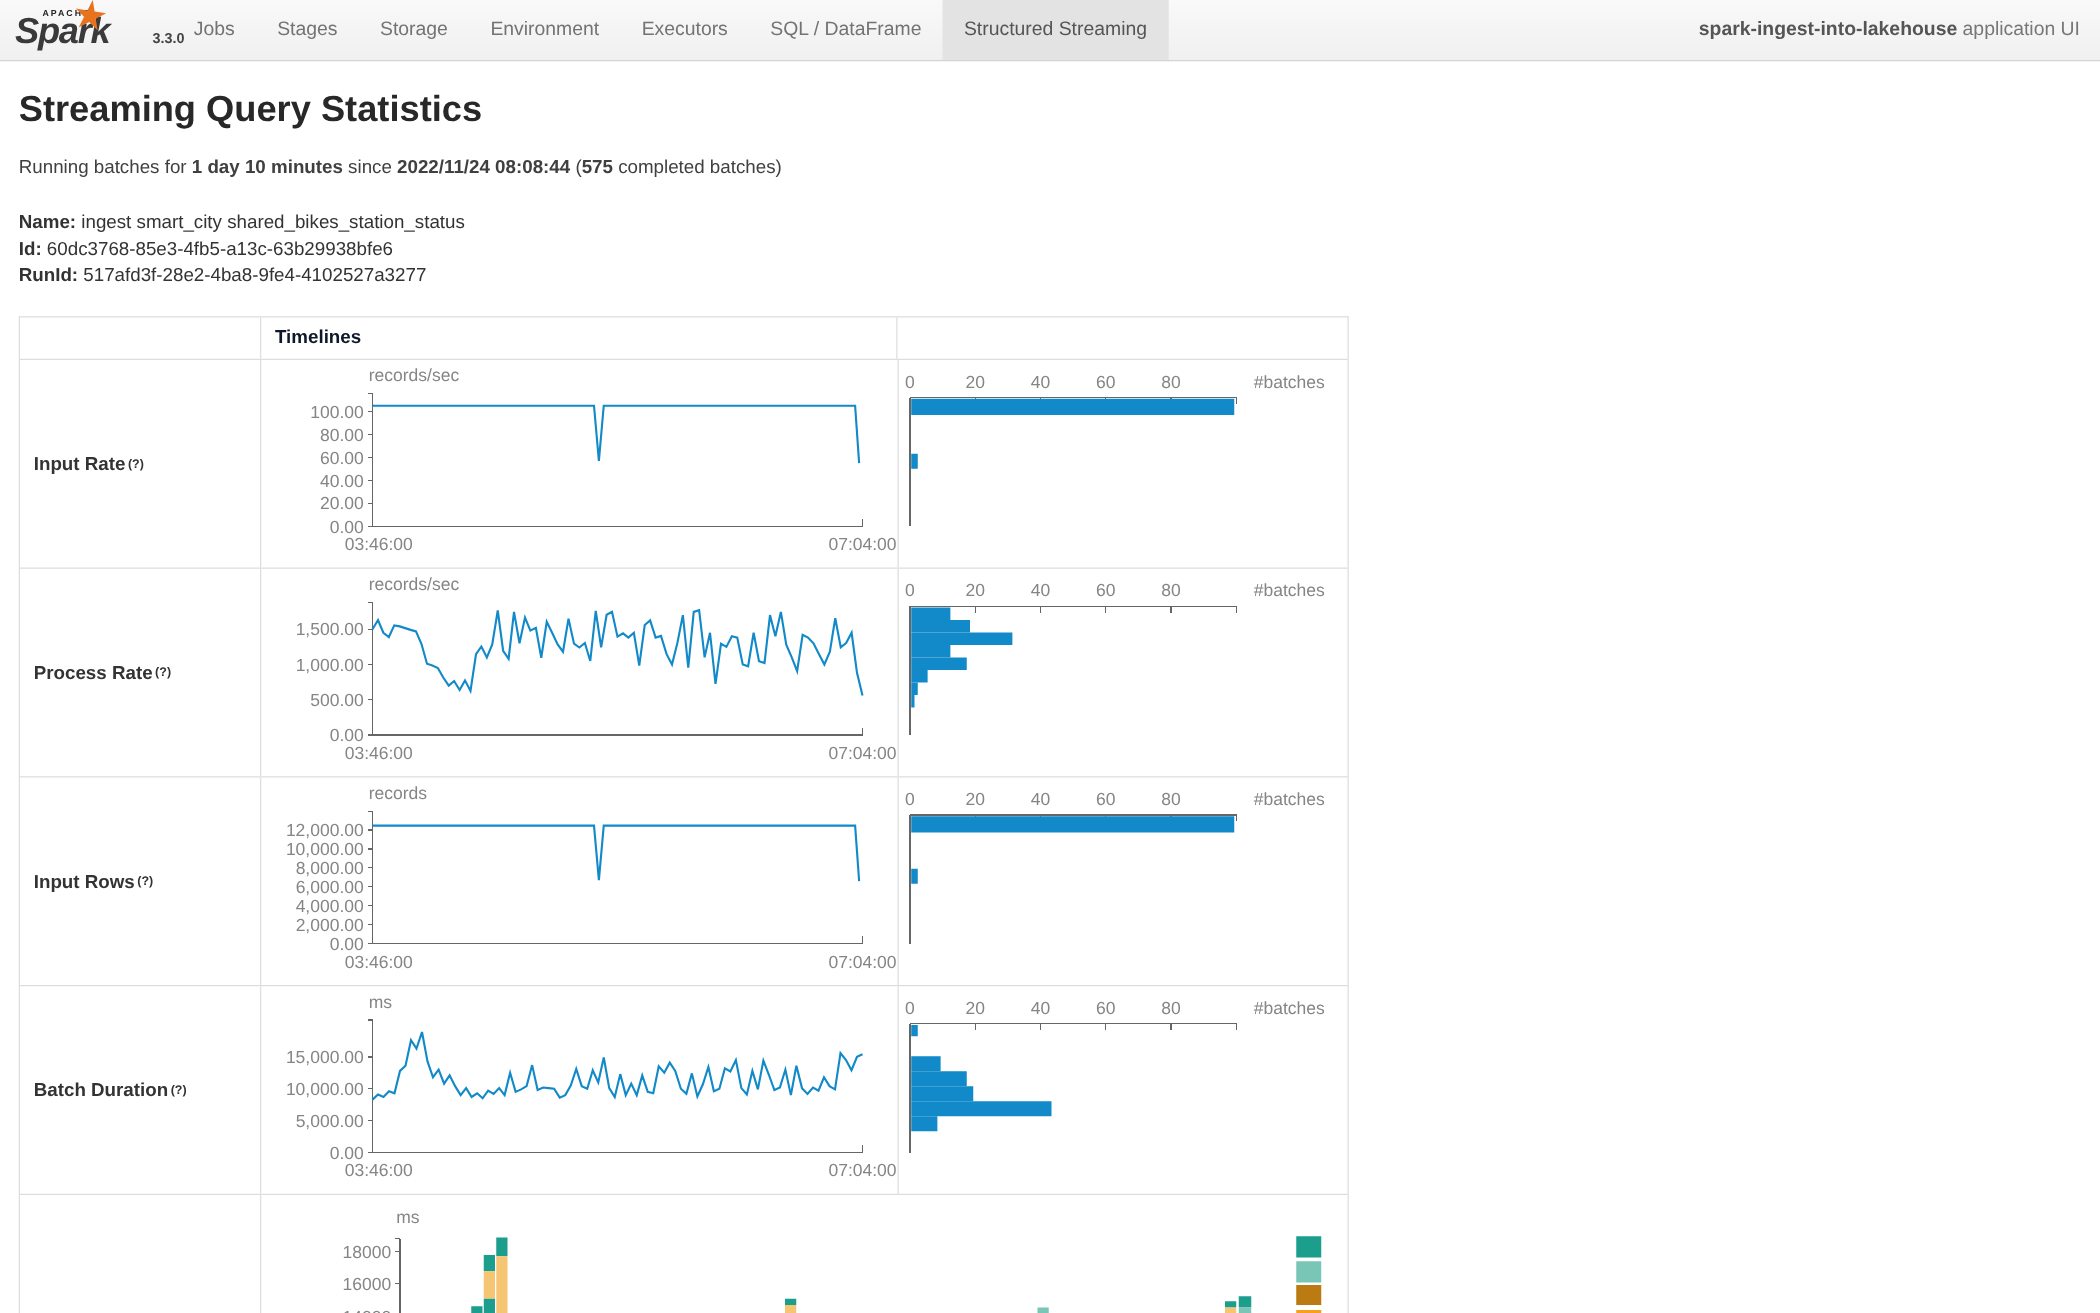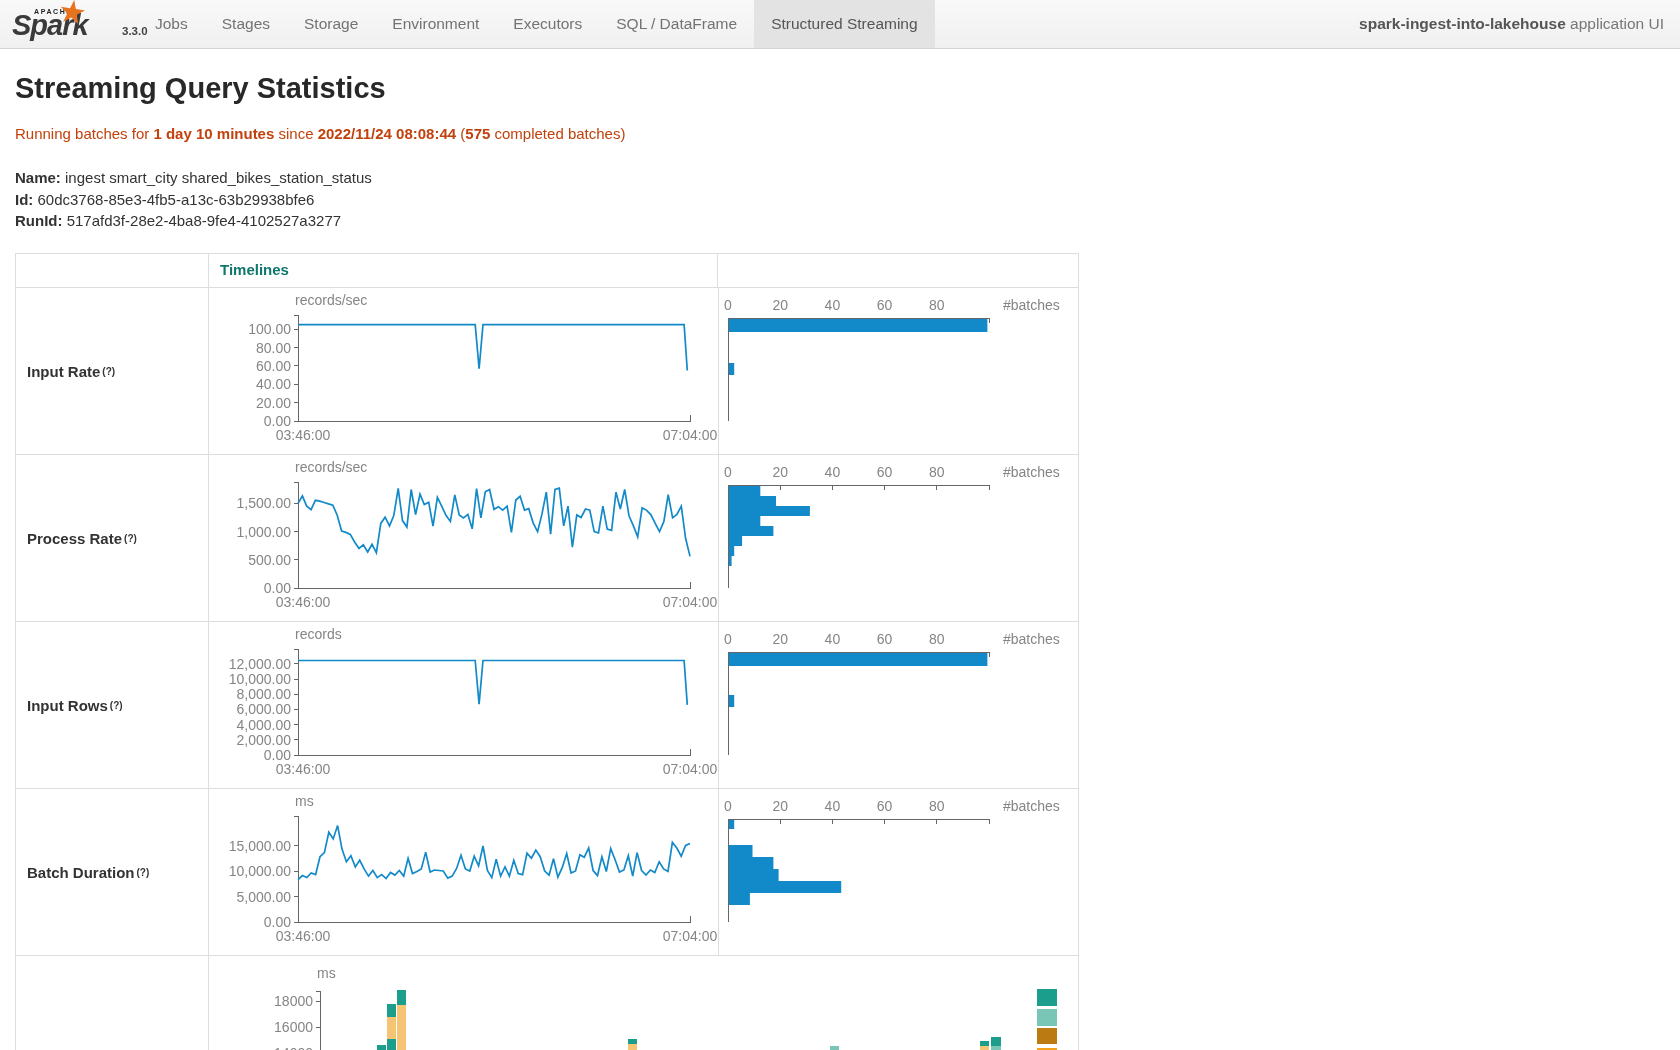--- a/index.html
+++ b/index.html
@@ -16,29 +16,29 @@
     font-style:normal;transform:rotate(9deg);}
   .ver{position:absolute;left:94px;top:25px;font-size:11.5px;font-weight:bold;color:#444;margin-left:28px;}
   .tabs{position:absolute;left:138px;top:0;height:48px;display:flex;}
   .tab{height:48px;line-height:48px;padding:0 17px;font-size:15.5px;color:#737373;
     text-decoration:none;cursor:pointer;white-space:nowrap;}
   .tab.active{background:#e3e3e3;color:#555;}
   .appname{position:absolute;right:16px;top:0;line-height:48px;font-size:15.5px;color:#777;margin-left:21px;}
   .appname b{color:#555;}
   
   h1{position:absolute;left:15px;top:72px;margin:0;font-size:29px;font-weight:700;color:#282828;}
-  .runline{position:absolute;left:15px;top:125px;margin:0;font-size:15px;color:#c2410c;}
+  .runline{position:absolute;left:15px;top:125px;margin:0;font-size:15px;color:#404040;}
   .meta{position:absolute;left:15px;top:167px;font-size:15px;line-height:21.5px;color:#333;}
   
   .stats-table{position:absolute;left:15px;top:253px;display:inline-block;
     border:1px solid #ddd;border-bottom:none;background:#fff;}
   .trow{display:flex;border-bottom:1px solid #ddd;}
   .trow.last{border-bottom:none;height:95px;overflow:hidden;}
   .thead{height:33px;}
-  .th{font-size:15px;font-weight:bold;color:#0f766e;padding:7px 0 0 11px;box-sizing:border-box;}
+  .th{font-size:15px;font-weight:bold;color:#0f172a;padding:7px 0 0 11px;box-sizing:border-box;}
   .c-label{width:181px;border-right:1px solid #ddd;display:flex;align-items:center;
     padding-left:11px;box-sizing:content-box;font-size:15px;font-weight:bold;color:#333;}
   .thead .c-label{padding-left:0;width:192px;}
   .c-tl{width:509px;border-right:1px solid #ddd;}
   .c-hg{width:359px;}
   .c-span{width:869px;}
   .rowc{height:166px;}
   .help{font-size:10px;margin-left:2px;color:#333;cursor:pointer;}
   svg text{font-family:"Liberation Sans",sans-serif;}
   .ax{stroke:#666;stroke-width:1;fill:none;shape-rendering:crispEdges;}

